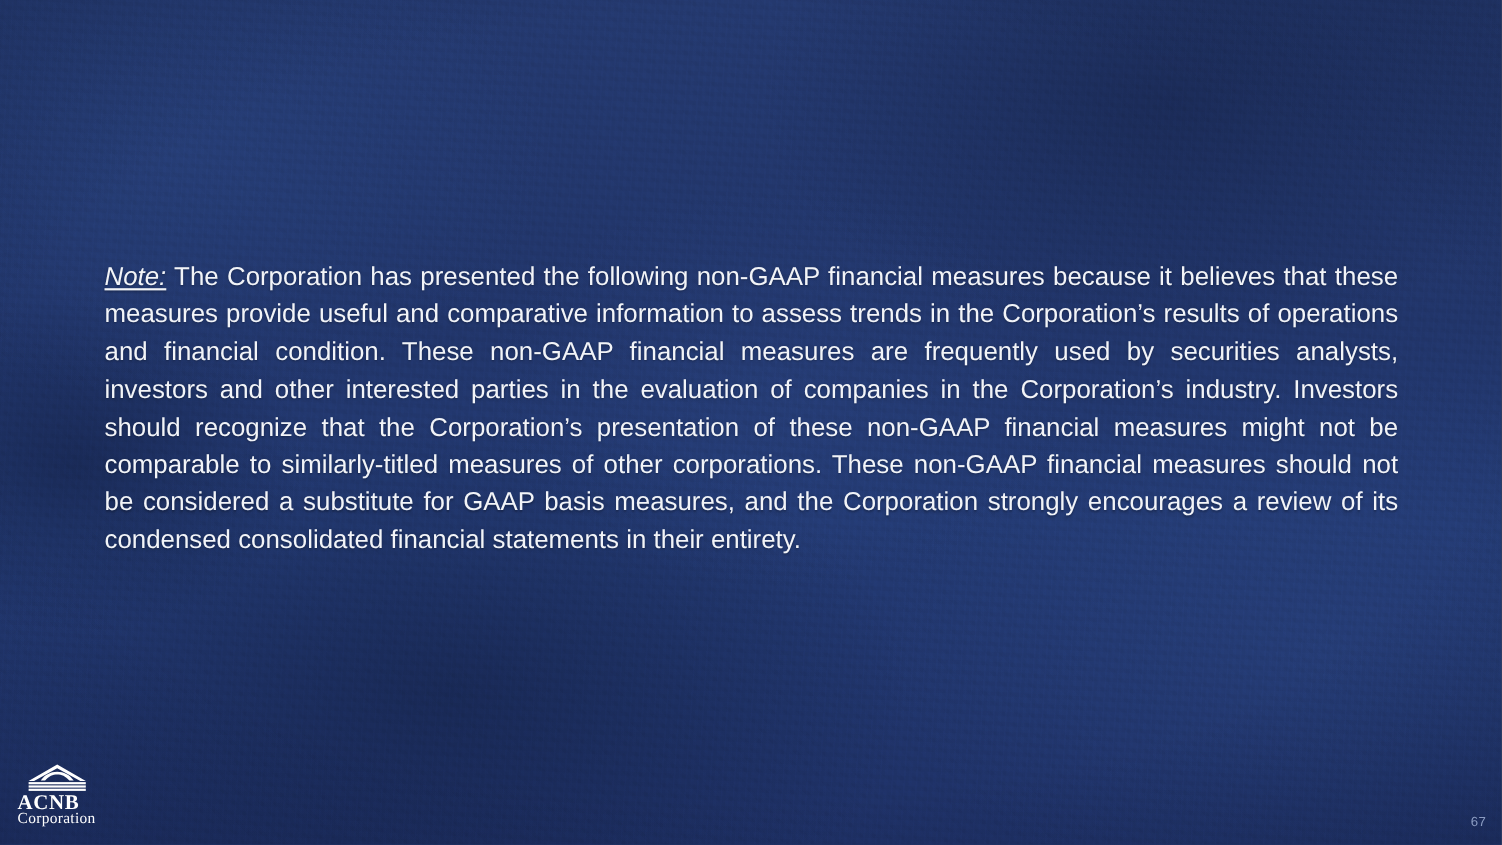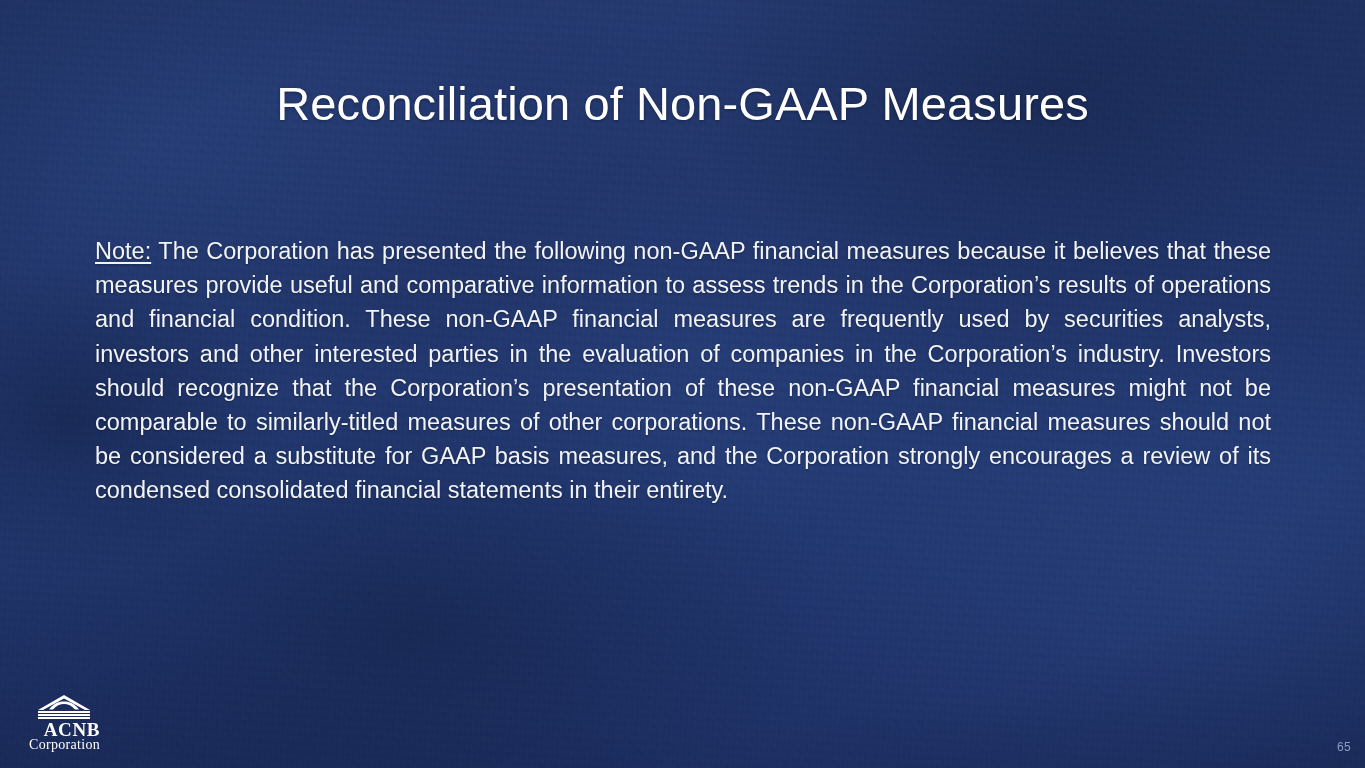--- a/index.html
+++ b/index.html
@@ -71,30 +71,31 @@
     color: #f2f4f8;
     font-size: 23.5px;
     line-height: 34.2px;
     text-align: justify;
     text-justify: inter-word;
     text-shadow: 0 1px 2px rgba(0,0,0,0.30);
   }
   .body-block .note-label {
     text-decoration: underline;
     text-underline-offset: 3px;
+    font-style: italic;
   }
   .body-block p { margin: 0; }
 
   
   .logo {
     position: absolute;
-    left: 28px;
+    left: 16px;
     bottom: 18px;
     width: 72px;
-    text-align: right;
+    text-align: left;
     color: #ffffff;
   }
   .logo-mark {
     display: block;
     width: 56px;
     height: 26px;
     margin: 0 auto 1px auto;
   }
   .logo-word {
     display: block;
@@ -126,36 +127,35 @@
 </style>
 </head>
 <body>
 
 <div class="slide">
 
   <div class="slide-bg"></div>
   <div class="slide-noise"></div>
   <div class="slide-vignette"></div>
 
-  <h1 class="slide-title">Reconciliation of Non-GAAP Measures</h1>
 
   <div class="body-block">
     <p><span class="note-label">Note:</span><span> The Corporation has presented the following non-GAAP financial measures because it believes that these measures provide useful and comparative information to assess trends in the Corporation’s results of operations and financial condition. These non-GAAP financial measures are frequently used by securities analysts, investors and other interested parties in the evaluation of companies in the Corporation’s industry. Investors should recognize that the Corporation’s presentation of these non-GAAP financial measures might not be comparable to similarly-titled measures of other corporations. These non-GAAP financial measures should not be considered a substitute for GAAP basis measures, and the Corporation strongly encourages a review of its condensed consolidated financial statements in their entirety.</span></p>
   </div>
 
   <div class="logo">
     <svg class="logo-mark" viewBox="0 0 112 52" aria-hidden="true">
 
       <path d="M4 34 L56 4 L108 34 L98 34 L56 11 L14 34 Z" fill="#ffffff"></path>
 
       <path d="M26 33 C34 22 44 17 56 17 C68 17 78 22 86 33 L78 33 C71 25 64 22 56 22 C48 22 41 25 34 33 Z" fill="#ffffff"></path>
 
       <rect x="4" y="36" width="104" height="4" fill="#ffffff"></rect>
       <rect x="4" y="42" width="104" height="4" fill="#ffffff"></rect>
       <rect x="4" y="48" width="104" height="4" fill="#ffffff"></rect>
     </svg>
     <span class="logo-word">ACNB</span>
     <span class="logo-sub">Corporation</span>
   </div>
 
-  <div class="page-number">65</div>
+  <div class="page-number">67</div>
 
 </div>
 
 </body></html>

